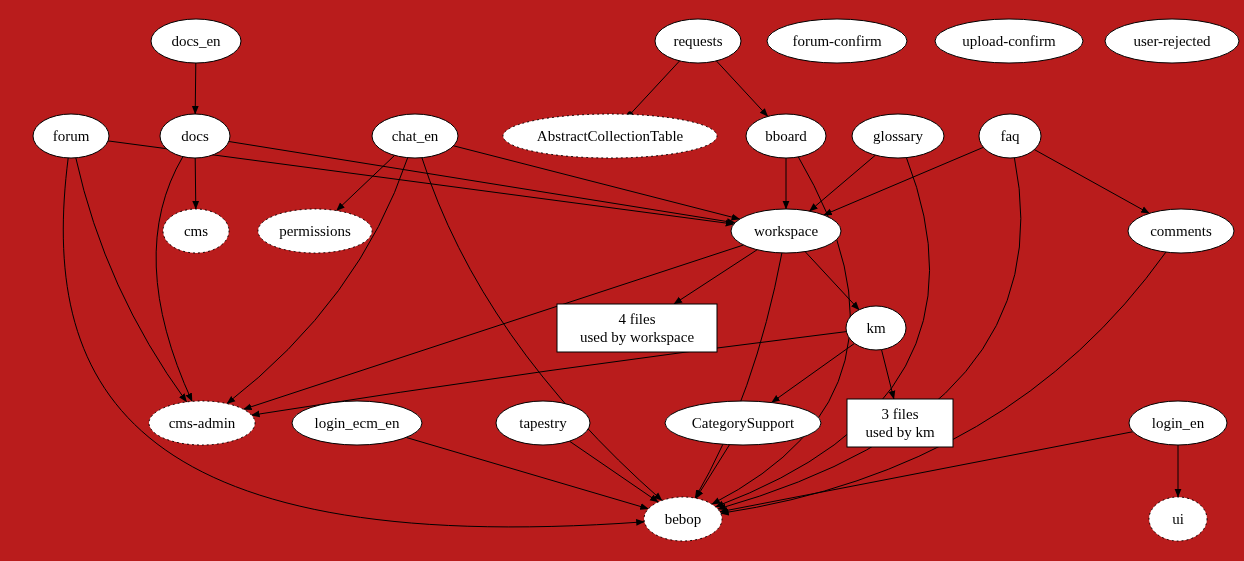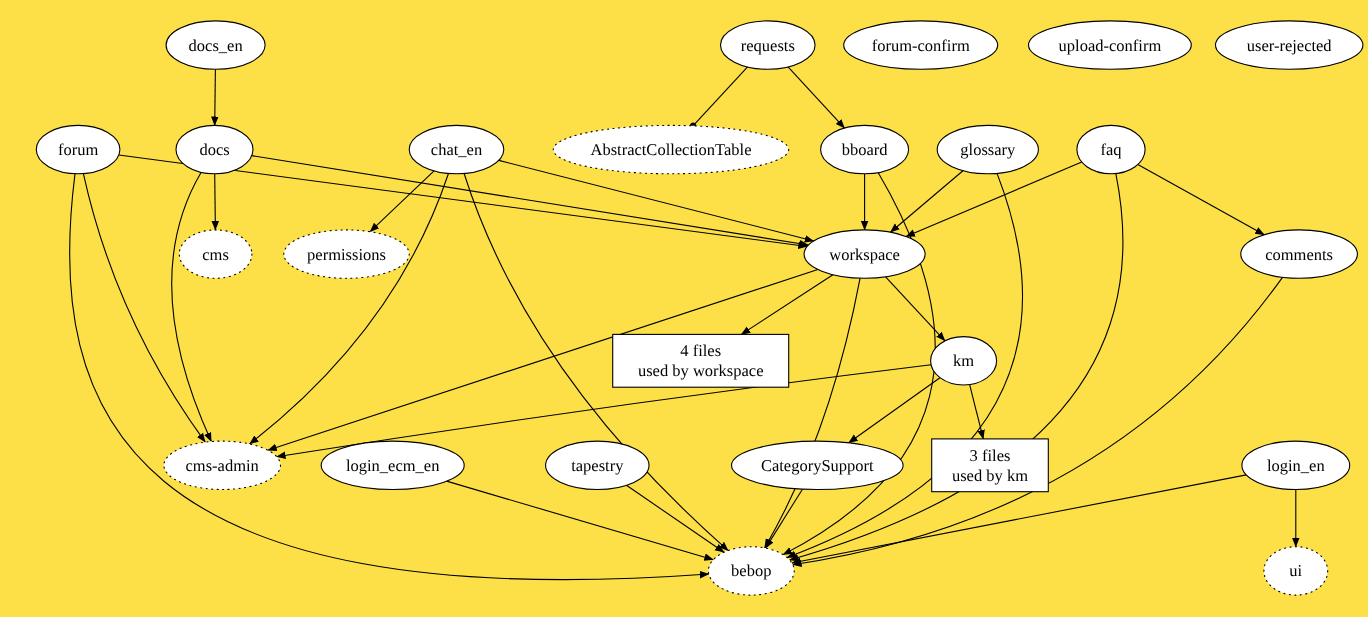--- a/index.html
+++ b/index.html
@@ -4,21 +4,21 @@
 <style>
   html, body {
     margin: 0;
     padding: 0;
     background: #ffffff;
   }
   .canvas {
     position: relative;
     width: 1244px;
     height: 561px;
-    background: #fde047;
+    background: #b91c1c;
     overflow: hidden;
   }
   svg {
     display: block;
   }
   text {
     font-family: "Liberation Serif", "DejaVu Serif", serif;
     font-size: 15px;
     fill: #000000;
   }

